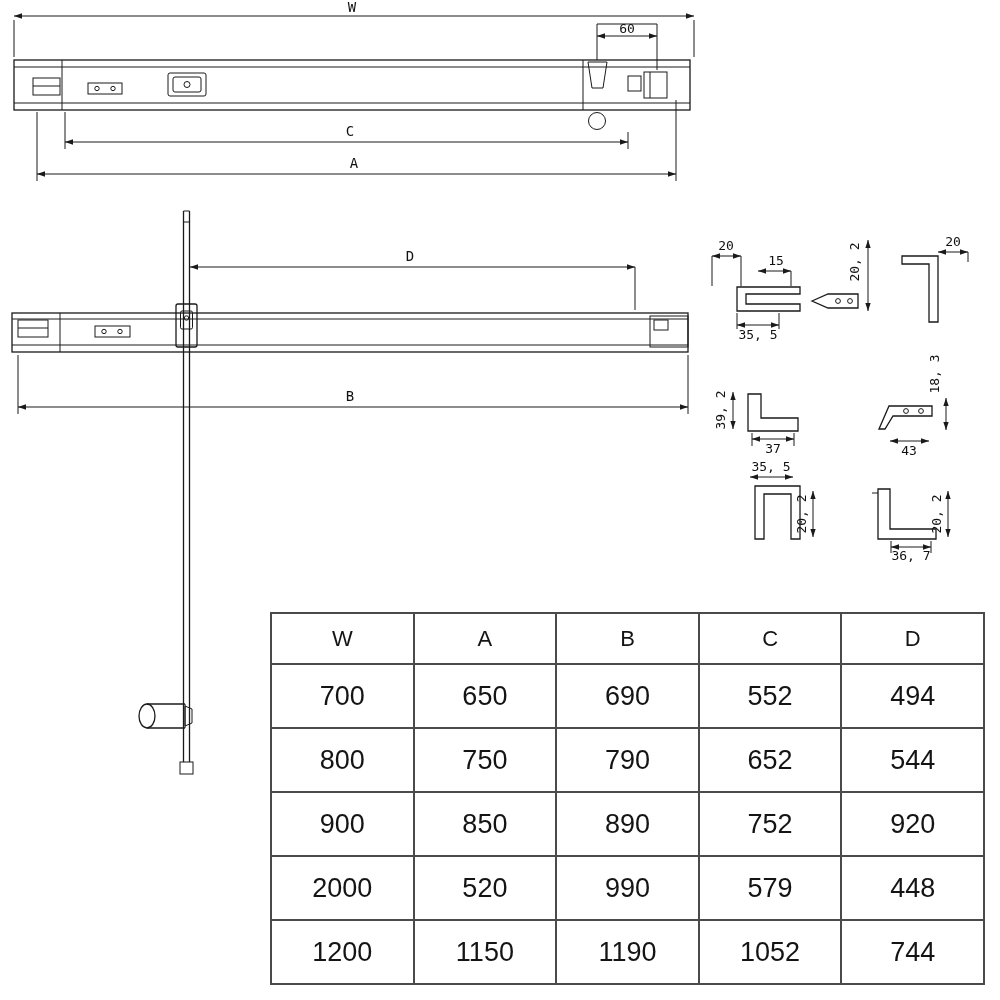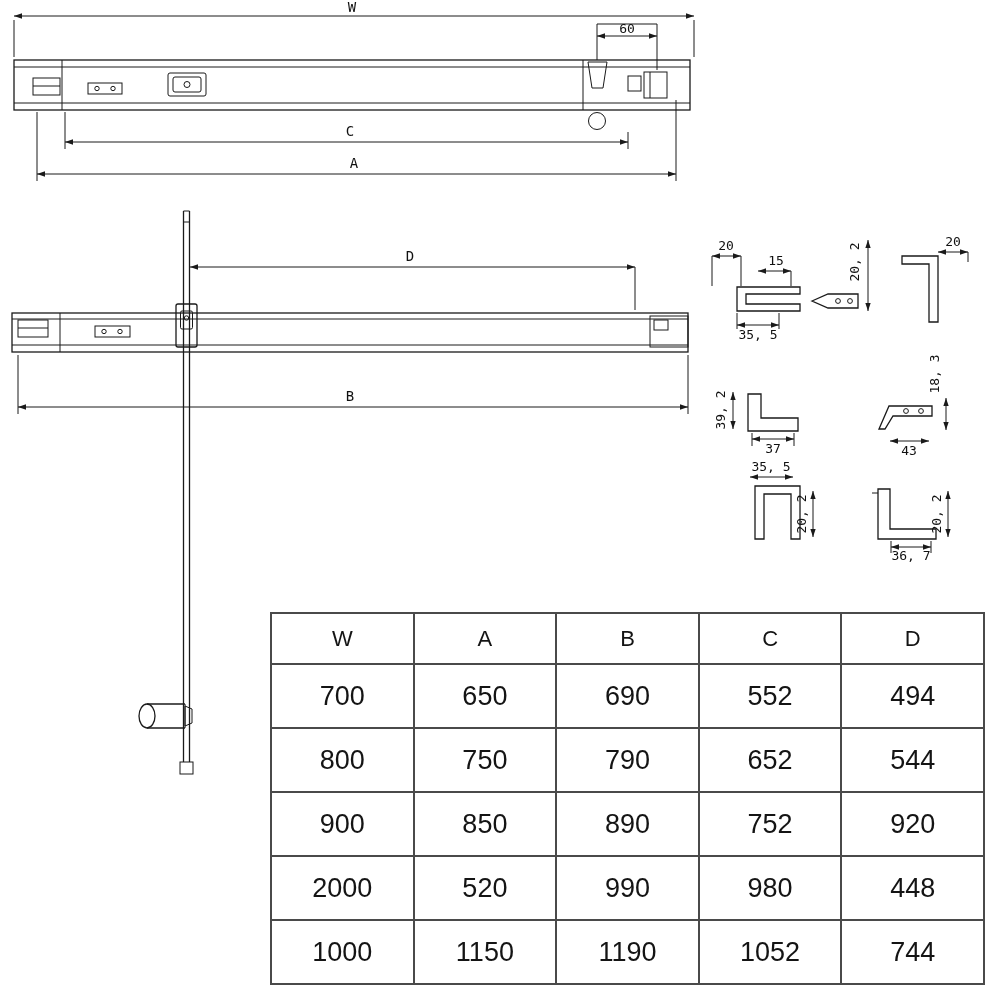--- a/index.html
+++ b/index.html
@@ -271,25 +271,25 @@
           <td>900</td>
           <td>850</td>
           <td>890</td>
           <td>752</td>
           <td>920</td>
         </tr>
         <tr>
           <td>2000</td>
           <td>520</td>
           <td>990</td>
-          <td>980</td>
+          <td>579</td>
           <td>448</td>
         </tr>
         <tr>
-          <td>1000</td>
+          <td>1200</td>
           <td>1150</td>
           <td>1190</td>
           <td>1052</td>
           <td>744</td>
         </tr>
       </tbody>
     </table>
   </div>
 
 </div>

